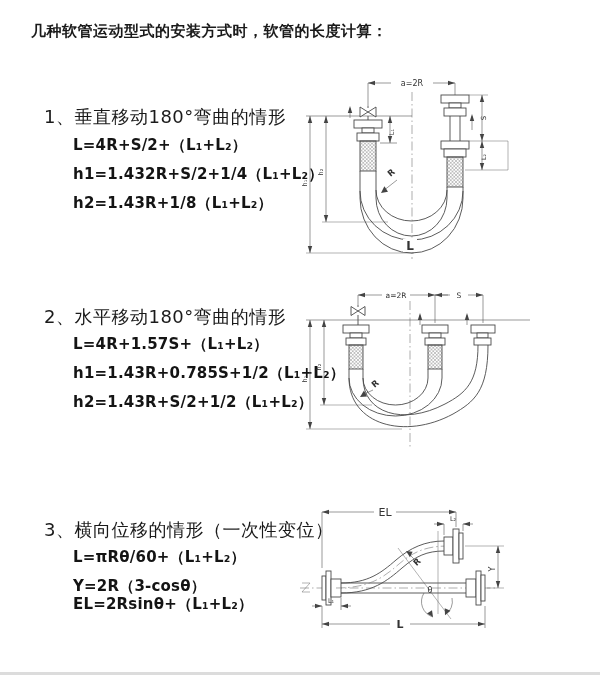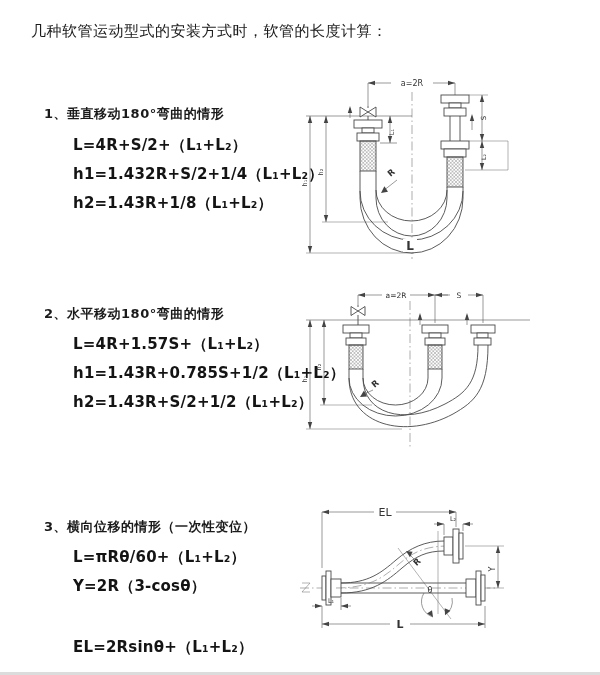--- a/index.html
+++ b/index.html
@@ -2,25 +2,25 @@
 <html><head>
 <meta charset="utf-8">
 <style>
   html,body{margin:0;padding:0;background:#fff;}
   .page{
     position:relative;width:600px;height:675px;background:#ffffff;
     font-family:"DejaVu Sans","Liberation Sans",sans-serif;
     color:#1a1a1a;overflow:hidden;
   }
   .page-title{
-    position:absolute;left:31px;top:22px;font-size:15px;font-weight:400;
+    position:absolute;left:31px;top:22px;font-size:15px;font-weight:700;
     letter-spacing:0.5px;white-space:nowrap;
   }
   .sec-heading{
-    position:absolute;left:44px;font-size:13px;font-weight:700;
+    position:absolute;left:44px;font-size:18px;font-weight:400;
     letter-spacing:0.5px;white-space:nowrap;
   }
   .formula{
     position:absolute;left:73px;font-size:15px;font-weight:600;
     letter-spacing:0.2px;white-space:nowrap;color:#141414;text-align:center;
   }
   svg{position:absolute;overflow:visible;}
   svg text{font-family:"DejaVu Sans","Liberation Sans",sans-serif;fill:#333;}
   .ln{stroke:#4a4a4a;stroke-width:0.9;fill:none;}
   .fit{stroke:#4a4a4a;stroke-width:0.9;fill:#ffffff;}
@@ -43,21 +43,21 @@
   <div class="formula" style="top:194px">h2=1.43R+1/8（L₁+L₂）</div>
 
   <div class="sec-heading" style="top:305px">2、水平移动180°弯曲的情形</div>
   <div class="formula" style="top:335px">L=4R+1.57S+（L₁+L₂）</div>
   <div class="formula" style="top:364px">h1=1.43R+0.785S+1/2（L₁+L₂）</div>
   <div class="formula" style="top:393px">h2=1.43R+S/2+1/2（L₁+L₂）</div>
 
   <div class="sec-heading" style="top:518px">3、横向位移的情形（一次性变位）</div>
   <div class="formula" style="top:548px">L=πRθ/60+（L₁+L₂）</div>
   <div class="formula" style="top:577px">Y=2R（3-cosθ）</div>
-  <div class="formula" style="top:638px">EL=2Rsinθ+（L₁+L₂）</div>
+  <div class="formula" style="top:595px">EL=2Rsinθ+（L₁+L₂）</div>
 
   <svg style="left:302px;top:56px" width="292" height="210" viewBox="0 0 292 210">
     <defs>
       <pattern id="braid1" patternUnits="userSpaceOnUse" width="3.5" height="3.5">
         <path d="M0,3.5 L3.5,0 M0,0 L3.5,3.5" stroke="#8a8a8a" stroke-width="0.5"></path>
       </pattern>
     </defs>
 
     <g>
       <line class="cl" x1="110" y1="36" x2="110" y2="203"></line>

